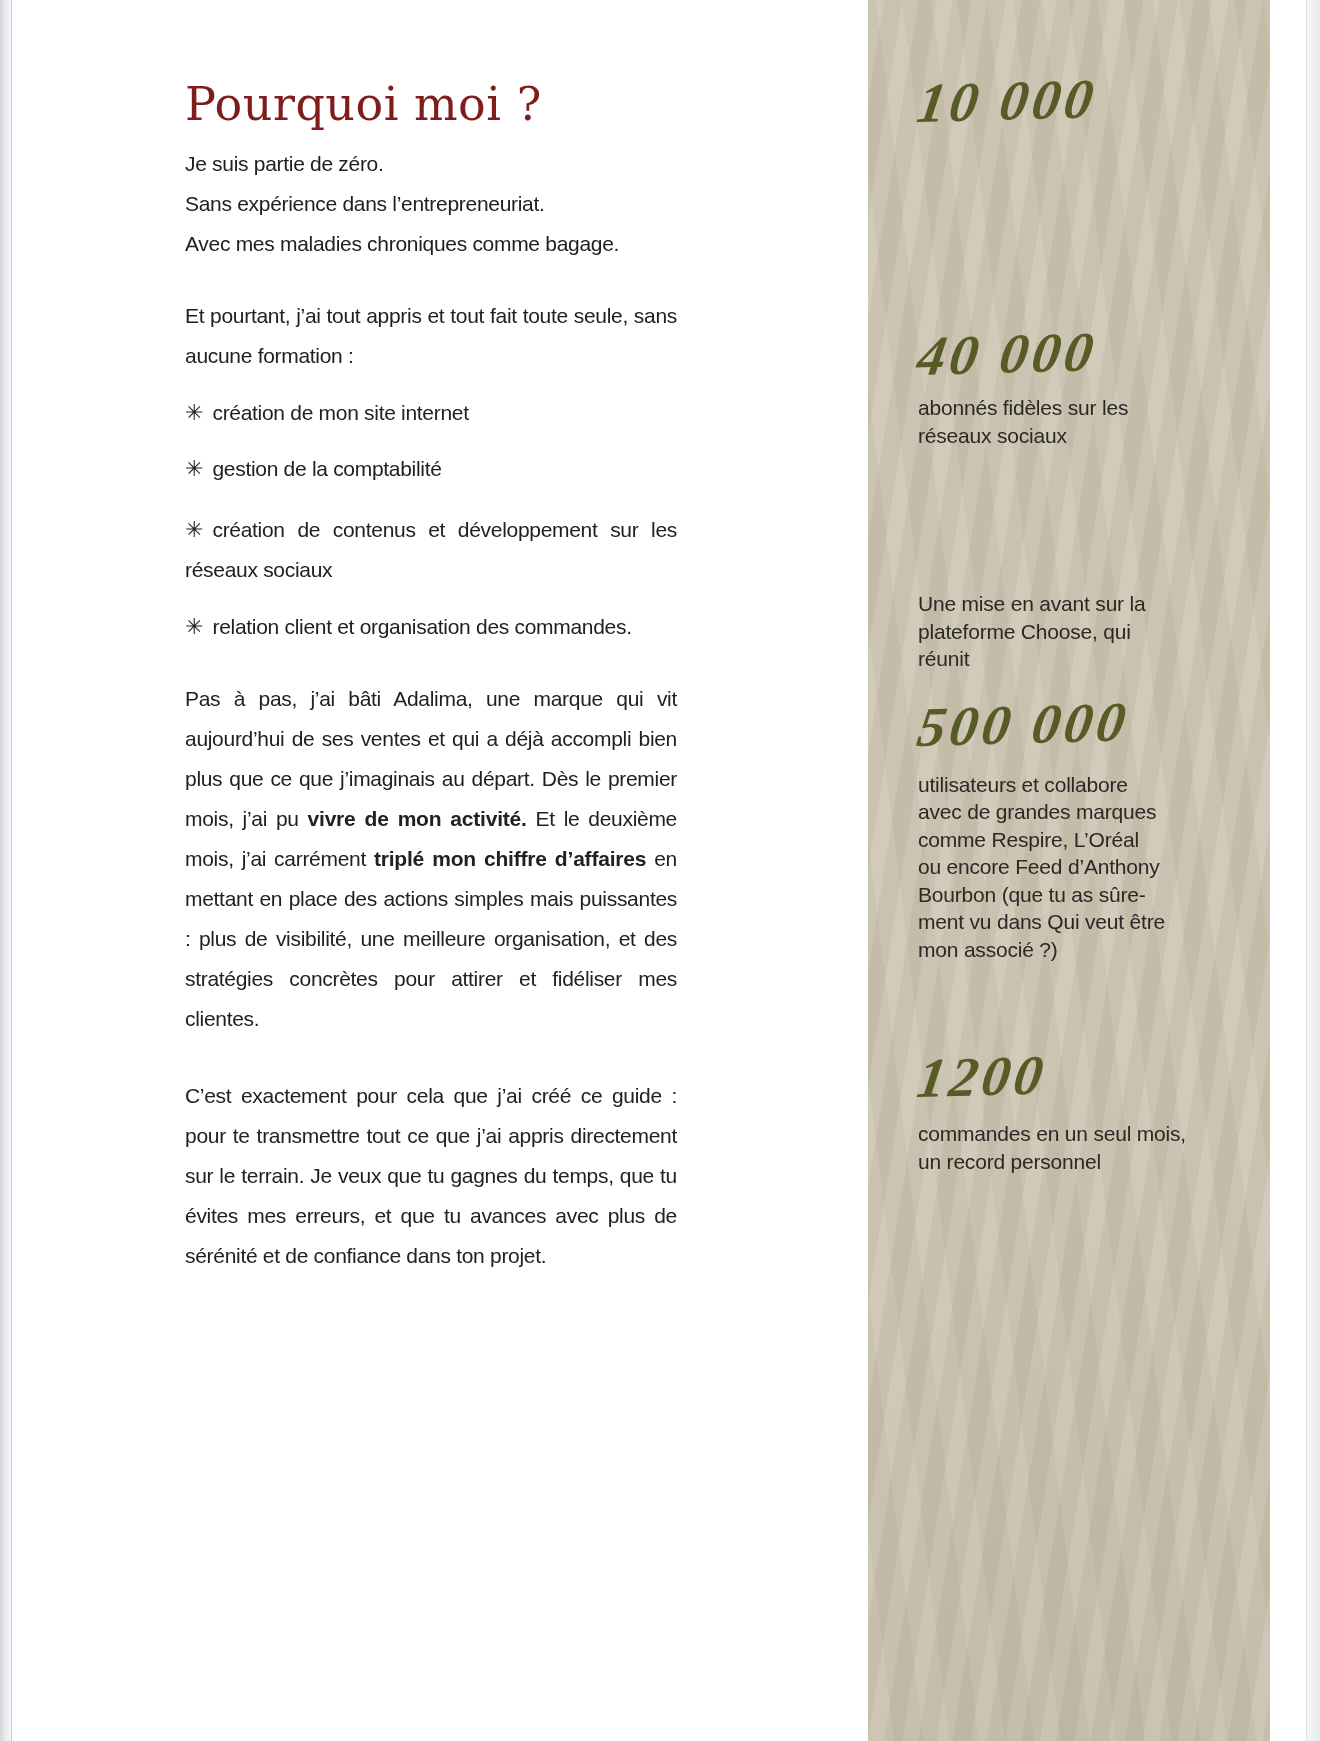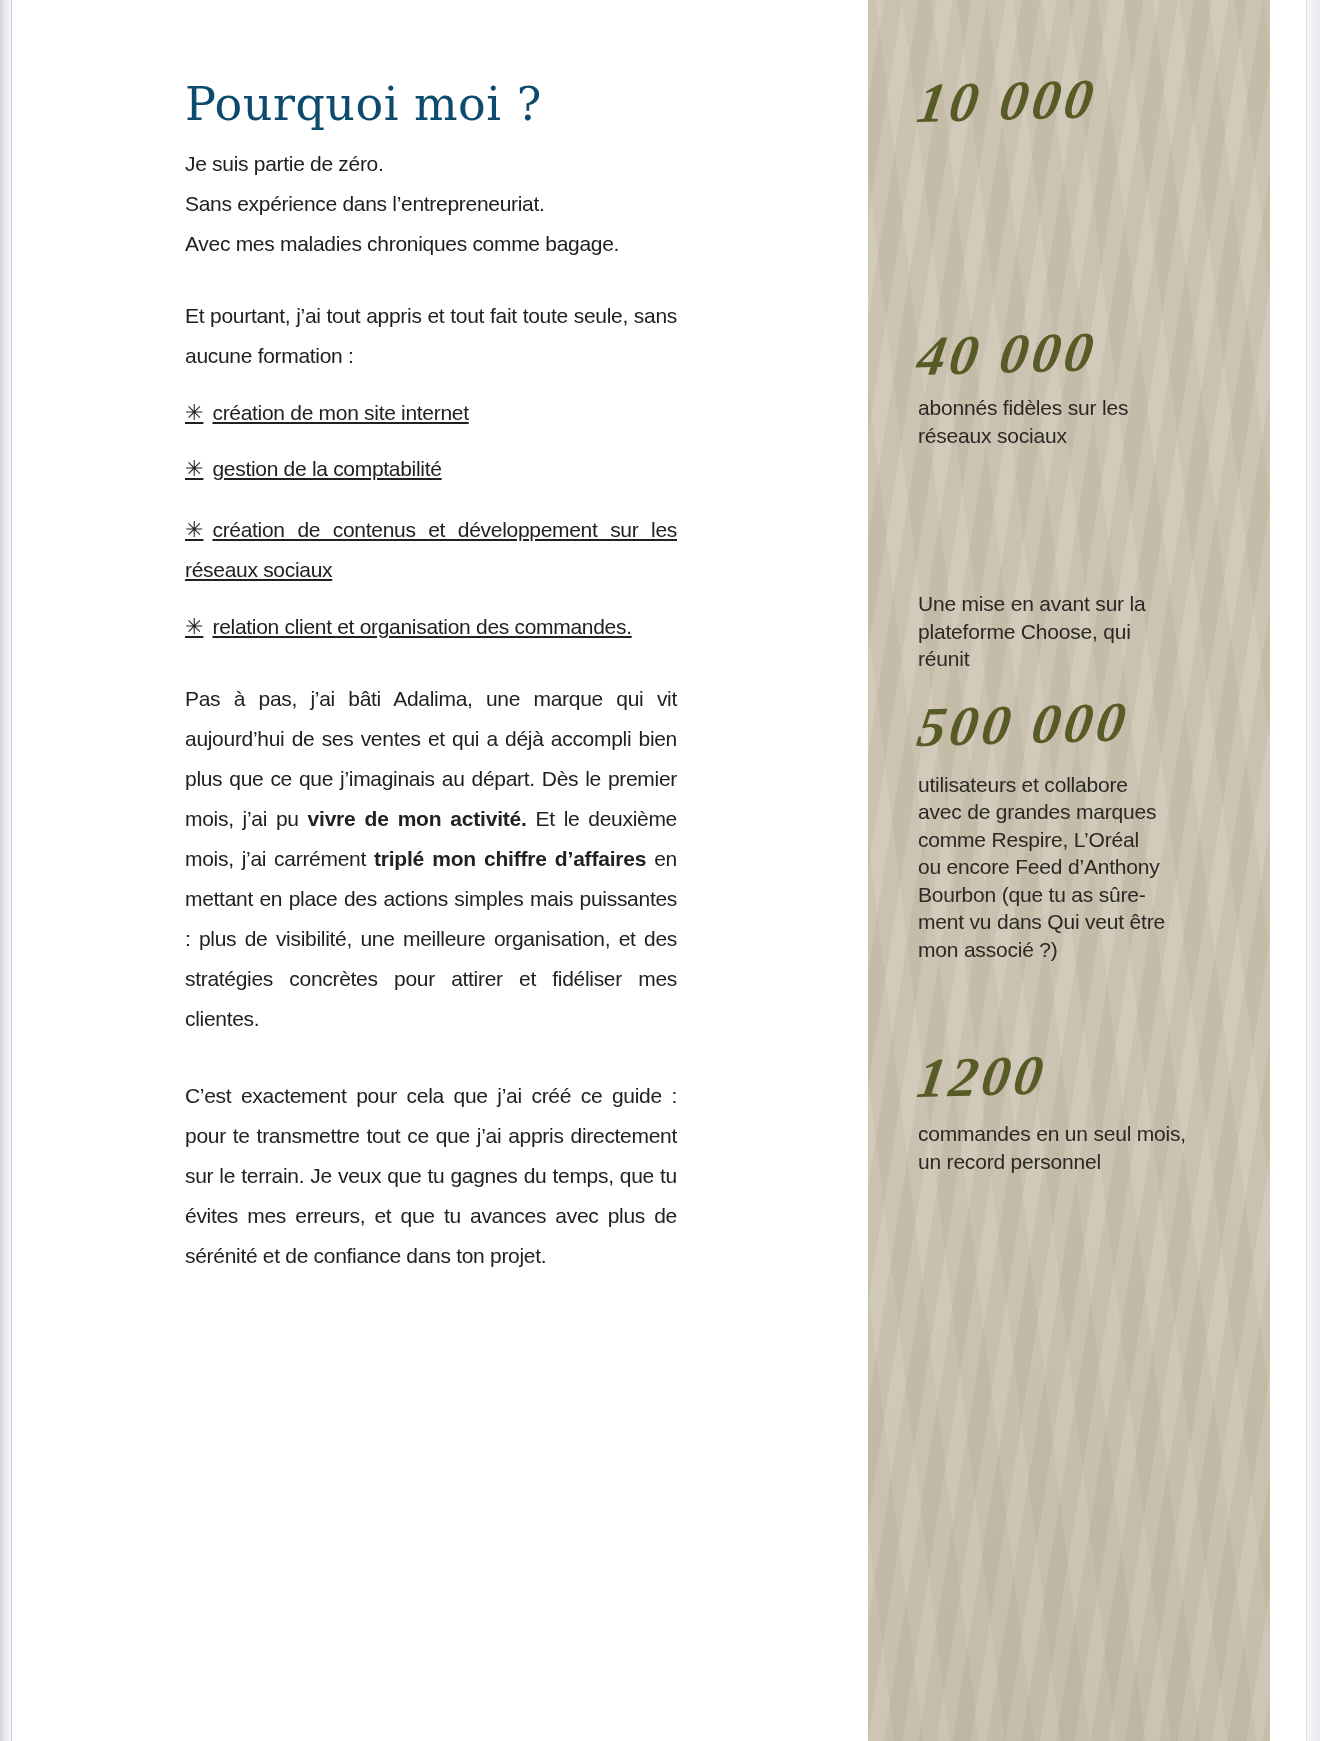--- a/index.html
+++ b/index.html
@@ -20,28 +20,28 @@
     position:absolute; right:0; top:0; bottom:0; width:13px;
     background:linear-gradient(to right,#f4f5f7 0%,#e7e9ed 100%);
     border-left:1px solid #dcdee3;
   }
 
   
   .main { position:absolute; left:185px; top:0; width:492px; color:#212121; }
   h1.title {
     font-family:"DejaVu Serif","Liberation Serif",serif;
     font-weight:400; font-size:46px; line-height:60px;
-    letter-spacing:0.5px; color:#0c4a6e; margin:74px 0 10px 0;
+    letter-spacing:0.5px; color:#7f1d1d; margin:74px 0 10px 0;
   }
   .bodytxt { font-size:21px; line-height:40px; letter-spacing:-0.3px; }
   .plain-lines { white-space:pre-line; text-align:left; margin:0 0 32px 0; }
   .jpara { text-align:justify; margin:0; }
   .para-formation { margin-bottom:17px; }
   .bullets { margin:0; }
-  .bullet { text-align:justify; margin:16px 0 0 0;text-decoration:underline; }
+  .bullet { text-align:justify; margin:16px 0 0 0; }
   .bullet:nth-child(3) { margin-top:21px; }
   .bullet:nth-child(4) { margin-top:17px; }
   .bullet-star { font-size:22px; margin-right:9px; letter-spacing:0; }
   .para-story { margin-top:32px; }
   .para-guide { margin-top:37px; }
   .para-story b, .bold { font-weight:bold; letter-spacing:-0.2px; }
 
   
   .sidebar {
     position:absolute; left:868px; top:0; width:402px; height:1741px;

